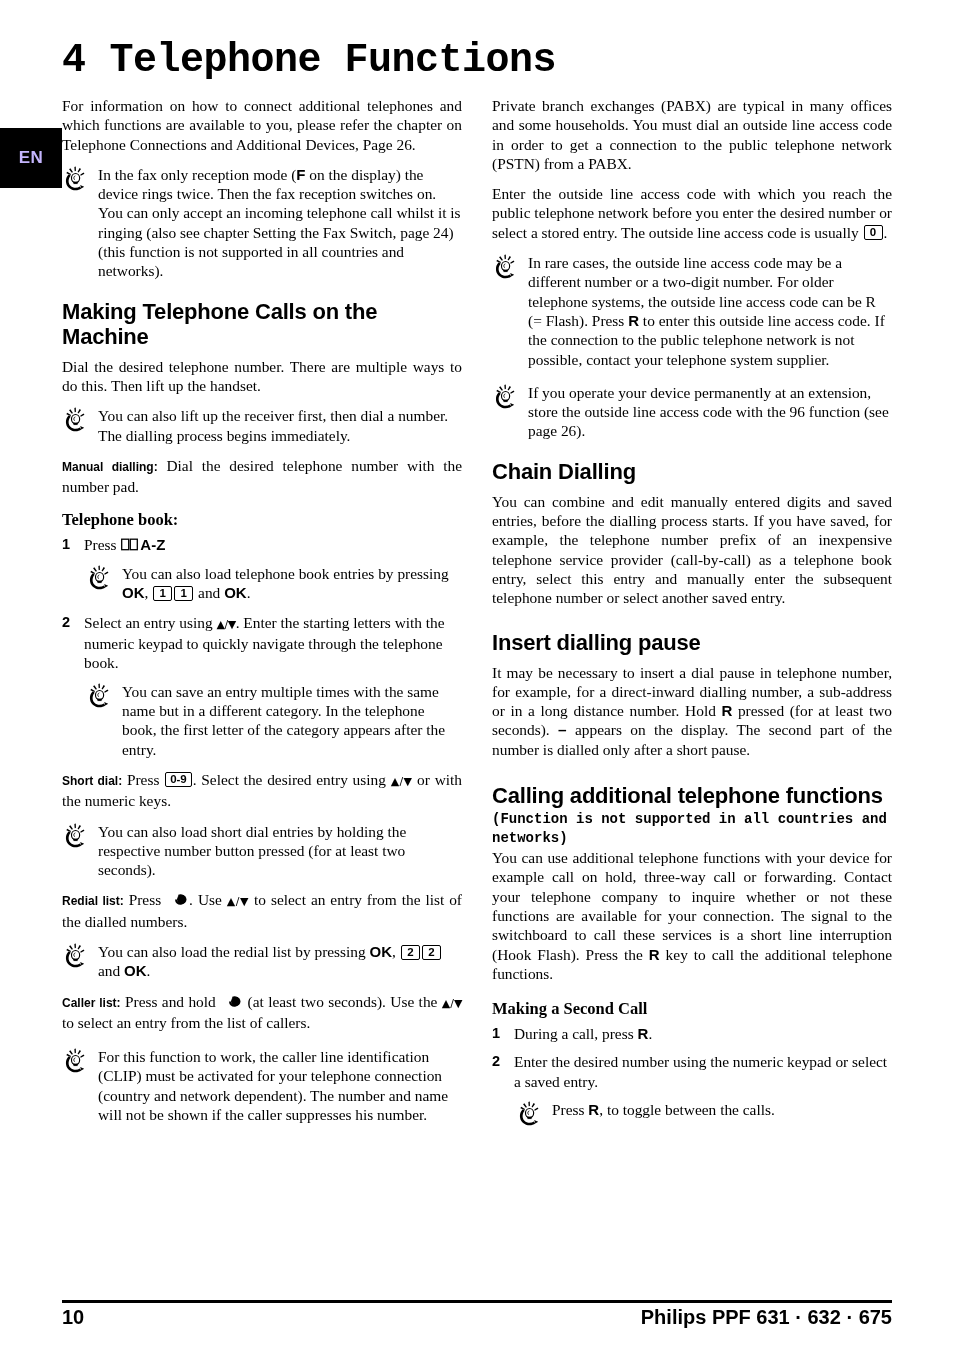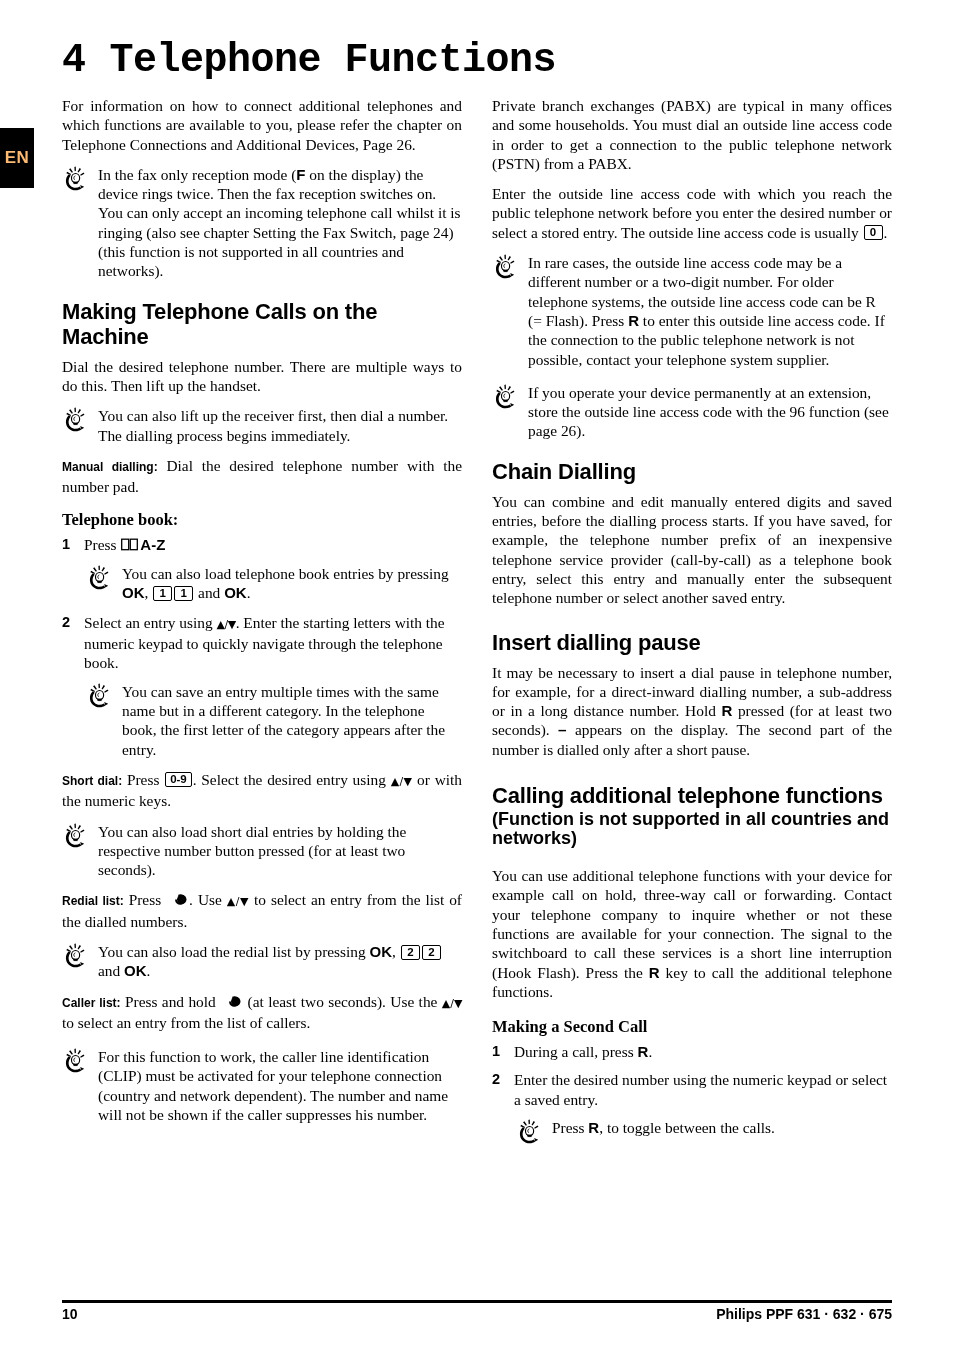--- a/index.html
+++ b/index.html
@@ -21,24 +21,24 @@
     left: 0; top: 0;
     width: 954px;
     height: 1352px;
   }
 
   
   .lang-tab {
     position: absolute;
     left: 0;
     top: 128px;
-    width: 34px;
+    width: 62px;
     height: 60px;
     background: #000;
-    color: #fdba74;
+    color: #c4b5fd;
     font-family: "Liberation Sans", sans-serif;
     font-weight: bold;
     font-size: 17px;
     display: flex;
     align-items: center;
     justify-content: center;
     letter-spacing: 0.5px;
   }
 
   
@@ -89,25 +89,25 @@
 
   h3.sub {
     margin: 14px 0 5px 0;
     font-family: Liberation Serif, serif;
     font-weight: bold;
     font-size: 16.5px;
     line-height: 20px;
   }
 
   .sec-paren {
-    font-family: Liberation Sans, sans-serif;
-    font-weight: bold;
-    font-size: 18px;
+    font-family: Liberation Mono, monospace;
+    font-weight: bold;
+    font-size: 14px;
     line-height: 19px;
-    margin: 0 0 18px 0;
+    margin: 0 0 0 0;
   }
 
   
   .tip {
     position: relative;
     margin: 0 0 11px 0;
     padding-left: 36px;
     min-height: 30px;
   }
   .tip.indent { margin-left: 24px; }
@@ -211,21 +211,21 @@
   .footer {
     position: absolute;
     left: 62px;
     top: 1306px;
     width: 830px;
     display: flex;
     justify-content: space-between;
     align-items: baseline;
     font-family: "Liberation Sans", sans-serif;
     font-weight: bold;
-    font-size: 14px;
+    font-size: 20px;
   }
 </style>
 </head>
 <body>
 
 <svg width="0" height="0" style="position:absolute" aria-hidden="true">
   <defs>
     <symbol id="sym-hint" viewBox="0 0 60 54">
 
       <g fill="#000">

